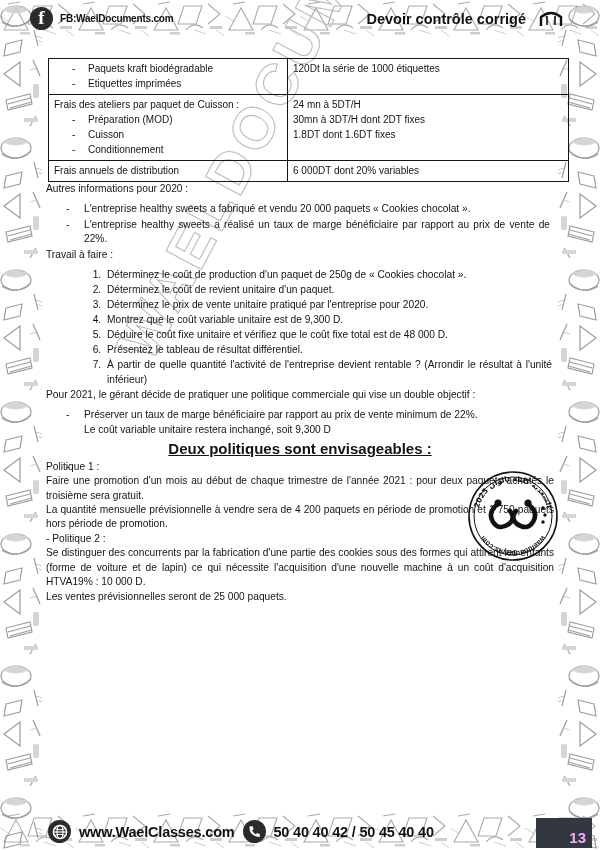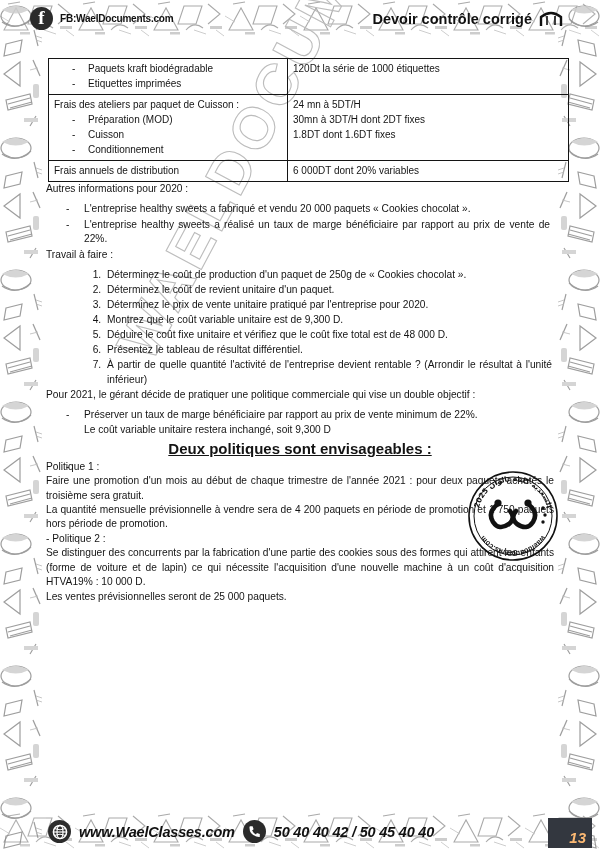--- a/index.html
+++ b/index.html
@@ -62,37 +62,36 @@
     font-weight: bold;
     color: #111111;
     letter-spacing: -0.2px;
     white-space: nowrap;
   }
   .hdr-right {
     position: absolute;
     right: 36px; top: 9px;
     display: flex;
     align-items: center;
-    gap: 6px;
+    gap: 12px;
   }
   .hdr-right-text {
     font-size: 14.5px;
     font-weight: bold;
     color: #111111;
     white-space: nowrap;
   }
   .cap-icon { width: 26px; height: 19px; }
 
   
   .footer {
     position: absolute;
     left: 0; top: 812px;
     width: 600px; height: 38px;
     z-index: 5;
-    font-style: italic;
   }
   .ftr-inner {
     position: absolute;
     left: 48px; top: 8px;
     display: flex;
     align-items: center;
     gap: 8px;
   }
   .globe-badge, .phone-badge {
     width: 23px; height: 23px;
@@ -105,23 +104,23 @@
   .ftr-text {
     font-size: 14.5px;
     font-weight: bold;
     color: #111111;
     white-space: nowrap;
     letter-spacing: -0.2px;
   }
   .page-num-box {
     position: absolute;
     right: 8px; top: 6px;
-    width: 44px; height: 30px;
+    width: 56px; height: 30px;
     background: #33373f;
-    color: #fdba74;
+    color: #f0abfc;
     font-size: 15px;
     font-weight: bold;
     text-align: right;
     line-height: 40px;
     padding-right: 6px;
     box-sizing: border-box;
     overflow: hidden;
   }
 
   

